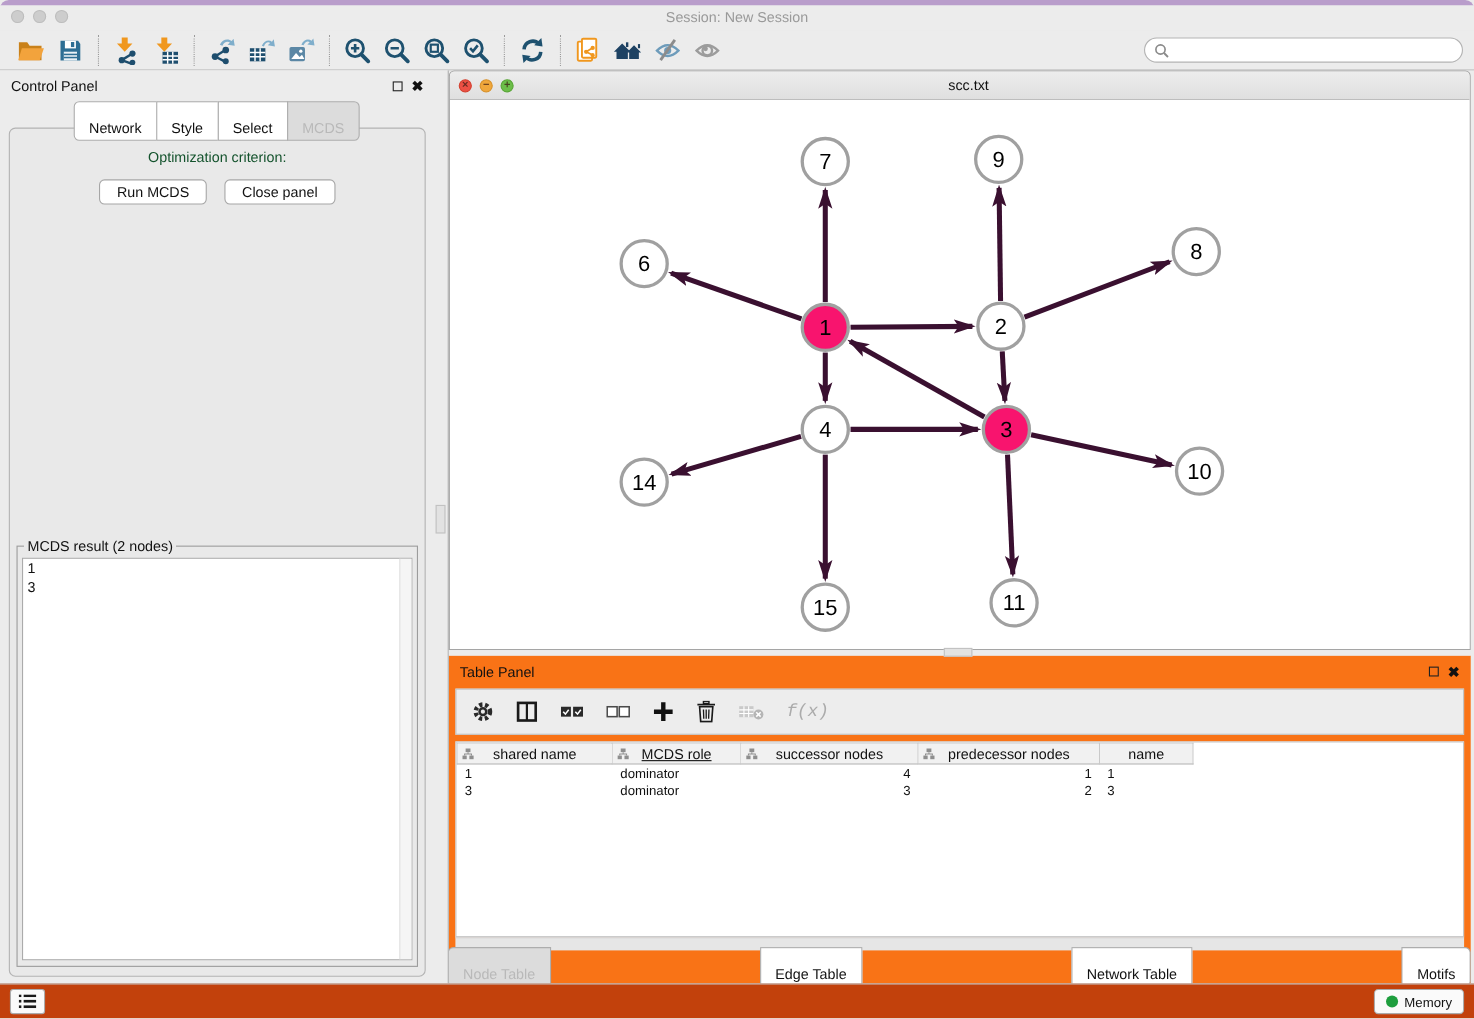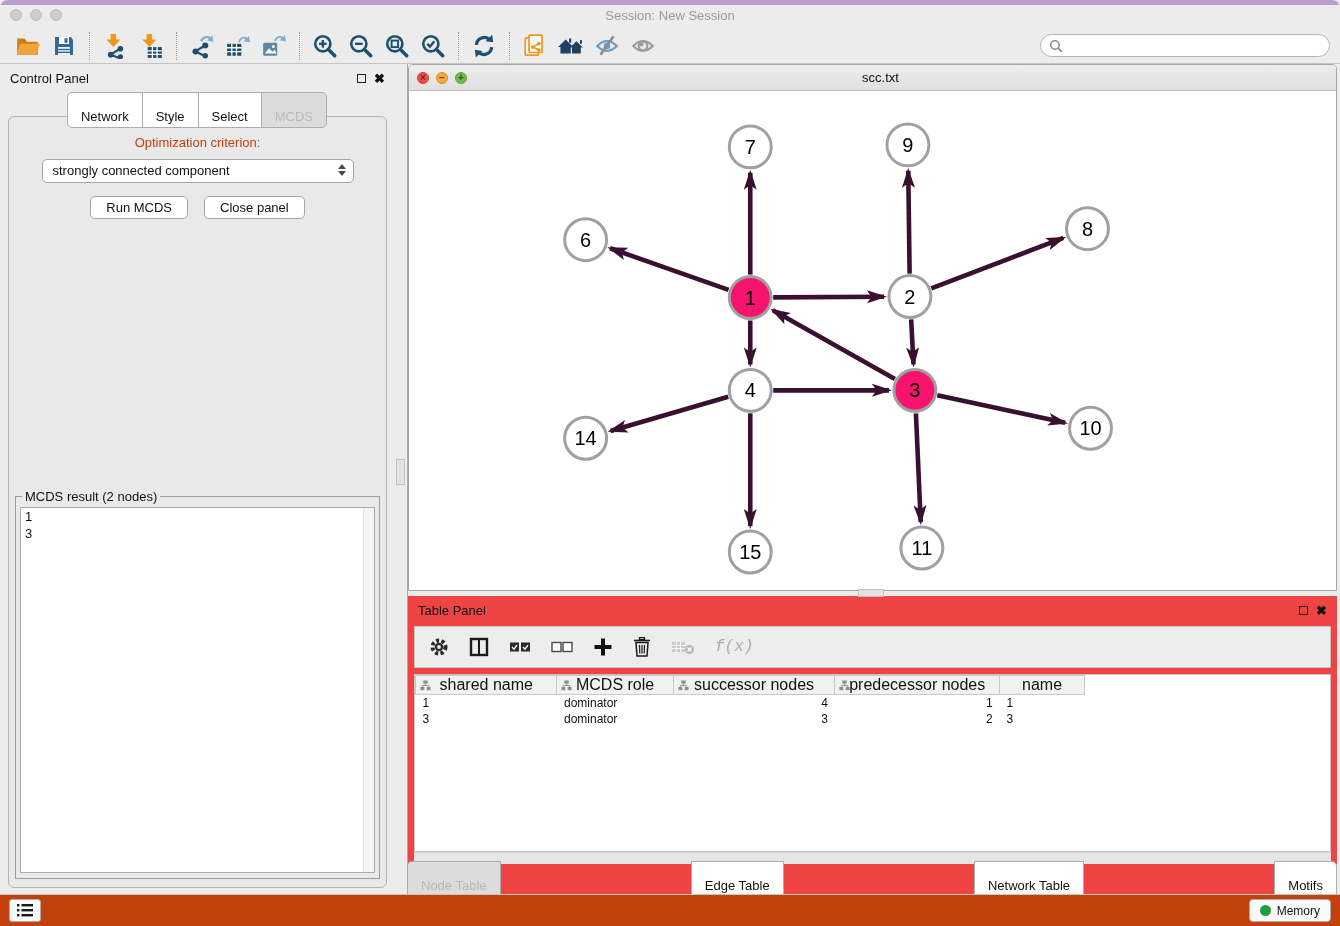--- a/index.html
+++ b/index.html
@@ -30,21 +30,21 @@
   .panel-head .ph-title { font-size:13px; color:#111; }
   .ph-icons { margin-left:auto; display:flex; gap:8px; align-items:center; }
   .float-ic { width:9px; height:9px; border:1.5px solid #222; }
   .close-ic { font-size:13px; font-weight:bold; color:#111; line-height:1; }
   .cp-tabs { display:flex; justify-content:center; position:relative; z-index:2; }
   .tab { border:1px solid #ADADAD; background:#FFF; color:#111; font-size:13px; padding:16px 13px 3px; margin-left:-1px; }
   .tab:first-child { border-radius:5px 0 0 5px; }
   .tab:last-child { border-radius:0 5px 5px 0; }
   .tab.active { background:#DCDCDC; color:#B9B9B9; }
   .cp-content { position:absolute; left:8px; right:8px; top:53px; bottom:6px; border:1px solid #B3B3B3; border-radius:6px; background:#E9E9E9; margin-top:-1px; }
-  .opt-label { text-align:center; font-size:13px; margin-top:18px; color:#c2410c; }
+  .opt-label { text-align:center; font-size:13px; margin-top:18px; color:#14532d; }
   .selectbox { position:relative; width:312px; height:24px; margin:9px auto 0; background:#FFF; border:1px solid #A6A6A6; border-radius:5px; font-size:13px; line-height:22px; padding:0 24px 0 10px; color:#111; }
   .stepper { position:absolute; right:7px; top:4px; display:flex; flex-direction:column; gap:2px; }
   .stepper .up { width:0; height:0; border-left:4px solid transparent; border-right:4px solid transparent; border-bottom:5px solid #4A4A4A; }
   .stepper .dn { width:0; height:0; border-left:4px solid transparent; border-right:4px solid transparent; border-top:5px solid #4A4A4A; }
   .btn-row { display:flex; justify-content:center; gap:16px; margin-top:13px; }
   .pbtn { background:#FFF; border:1px solid #A6A6A6; border-radius:5px; font-size:13px; padding:3px 15px; color:#111; font-family:"Liberation Sans",sans-serif; }
   .result-fs { position:absolute; left:6px; right:6px; top:372px; bottom:8px; border:1px solid #9C9C9C; background:#E9E9E9; }
   .result-fs legend { font-size:13px; margin-left:6px; padding:0 3px; color:#111; }
   .result-area { position:absolute; left:4px; right:4px; top:3px; bottom:5px; background:#FFF; border:1px solid #ABABAB; }
   .result-scroll { position:absolute; right:0; top:0; bottom:0; width:11px; background:#F5F5F5; border-left:1px solid #E0E0E0; }
@@ -65,27 +65,27 @@
   .tl-grn { background:#6CBE49; border:1px solid #58A636; }
   .netwin-title { position:absolute; left:16px; right:0; text-align:center; font-size:13px; color:#111; }
   .canvas { flex:1; position:relative; background:#FFF; }
   .canvas svg { position:absolute; inset:0; }
 
   
   .hsplit { height:5px; position:relative; background:#ECECEC; }
   .hgrab { position:absolute; left:450px; top:-2px; width:26px; height:8px; background:#E2E2E2; border:1px solid #C2C2C2; }
 
   
-  .tpanel { flex:1; display:flex; flex-direction:column; background:#ef4444; }
+  .tpanel { flex:1; display:flex; flex-direction:column; background:#f97316; }
   .tp-toolbar { margin:2px 6px 0; height:42px; background:#EDEDED; border:1px solid #C2C2C2; display:flex; align-items:center; gap:20px; padding:0 14px; }
   .tpi { display:flex; align-items:center; justify-content:center; }
   .fx { font-family:Liberation Mono, monospace; font-style:italic; font-size:16px; color:#ABABAB; }
   .tablewrap { margin:6px 6px 0; flex:1; background:#FFF; border:1px solid #C6C6C6; overflow:hidden; }
   table.node-table { border-collapse:collapse; table-layout:fixed; font-size:12px; width:670px; }
-  .node-table th { position:relative; background:#F1F1F1; border:1px solid #C9C9C9; height:19px; font-weight:normal; font-size:16px; color:#111; text-align:center; }
+  .node-table th { position:relative; background:#F1F1F1; border:1px solid #C9C9C9; height:19px; font-weight:normal; font-size:13px; color:#111; text-align:center; }
   .node-table th .th-ic { position:absolute; left:4px; top:4px; }
   .node-table td { height:16px; padding:0 7px; color:#111; white-space:nowrap; overflow:hidden; }
   .node-table td.a-r { text-align:right; }
   .gray-strip { height:12px; margin:0 6px; background:#E6E6E6; border-top:1px solid #D4D4D4; }
   .tp-tabs { height:30px; display:flex; align-items:center; justify-content:space-between; }
 
   
   .statusbar { position:absolute; left:0; right:0; bottom:0; height:32px; background:#c2410c; border-top:1px solid #C6C6C6; display:flex; align-items:center; padding:0 9px; }
   .sb-btn { width:32px; height:23px; background:#FAFAFA; border:1px solid #ABABAB; border-radius:3px; display:flex; align-items:center; justify-content:center; }
   .mem-btn { margin-left:auto; height:23px; background:#FAFAFA; border:1px solid #ABABAB; border-radius:4px; display:flex; align-items:center; gap:6px; padding:0 10px; font-size:12px; color:#111; }
@@ -276,27 +276,20 @@
         </span>
       </div>
       <div class="cp-tabs">
           <div class="tab">Network</div>
           <div class="tab">Style</div>
           <div class="tab">Select</div>
           <div class="tab active">MCDS</div>
         </div>
       <div class="cp-content">
         <div class="opt-label">Optimization criterion:</div>
-        <div class="selectbox">
-          <span>strongly connected component</span>
-          <span class="stepper">
-              <span class="up"></span>
-              <span class="dn"></span>
-            </span>
-        </div>
         <div class="btn-row">
           <button class="pbtn">Run MCDS</button>
           <button class="pbtn">Close panel</button>
         </div>
         <fieldset class="result-fs">
           <legend>MCDS result (2 nodes)</legend>
           <div class="result-area">
             <div id="result-lines">
                 <div class="result-line">1</div>
                 <div class="result-line">3</div>
@@ -468,21 +461,21 @@
         <div class="tablewrap">
           <table class="node-table">
             <thead>
                 <tr id="table-head-row">
                   <th style="width: 140px;"><svg class="th-ic" width="11" height="11" viewBox="0 0 12 12">
                       <rect x="3.6" y="0.5" width="4.8" height="3.6" fill="#8E8E8E"></rect>
                       <rect x="0.5" y="7.5" width="4.2" height="3.6" fill="#8E8E8E"></rect>
                       <rect x="7.3" y="7.5" width="4.2" height="3.6" fill="#8E8E8E"></rect>
                       <path d="M6 4.2 V6 M2.6 7.4 V6 H9.4 V7.4" stroke="#8E8E8E" fill="none" stroke-width="1"></path>
                     </svg><span>shared name</span></th>
-                  <th style="width: 115px;"><svg class="th-ic" width="11" height="11" viewBox="0 0 12 12">
+                  <th style="width: 115px; text-decoration: underline;"><svg class="th-ic" width="11" height="11" viewBox="0 0 12 12">
                       <rect x="3.6" y="0.5" width="4.8" height="3.6" fill="#8E8E8E"></rect>
                       <rect x="0.5" y="7.5" width="4.2" height="3.6" fill="#8E8E8E"></rect>
                       <rect x="7.3" y="7.5" width="4.2" height="3.6" fill="#8E8E8E"></rect>
                       <path d="M6 4.2 V6 M2.6 7.4 V6 H9.4 V7.4" stroke="#8E8E8E" fill="none" stroke-width="1"></path>
                     </svg><span>MCDS role</span></th>
                   <th style="width: 160px;"><svg class="th-ic" width="11" height="11" viewBox="0 0 12 12">
                       <rect x="3.6" y="0.5" width="4.8" height="3.6" fill="#8E8E8E"></rect>
                       <rect x="0.5" y="7.5" width="4.2" height="3.6" fill="#8E8E8E"></rect>
                       <rect x="7.3" y="7.5" width="4.2" height="3.6" fill="#8E8E8E"></rect>
                       <path d="M6 4.2 V6 M2.6 7.4 V6 H9.4 V7.4" stroke="#8E8E8E" fill="none" stroke-width="1"></path>

